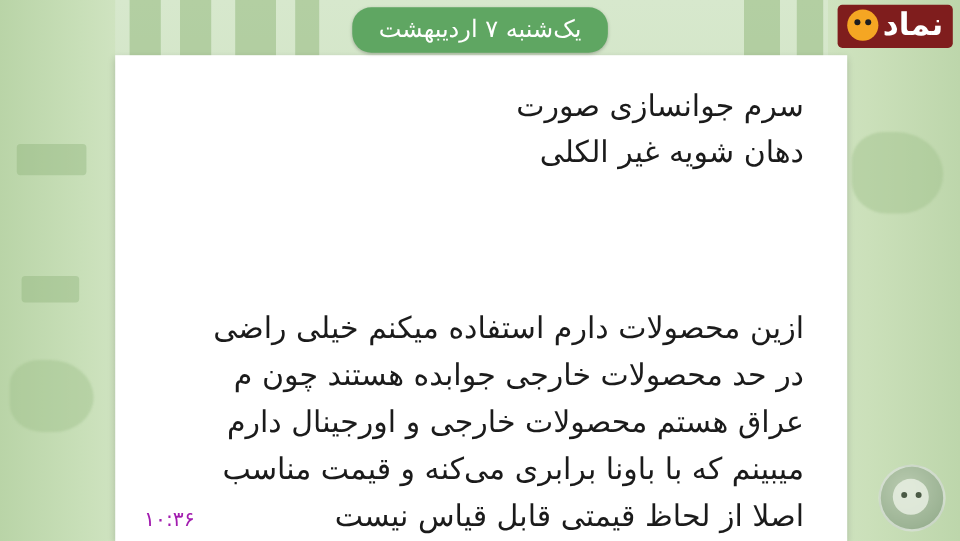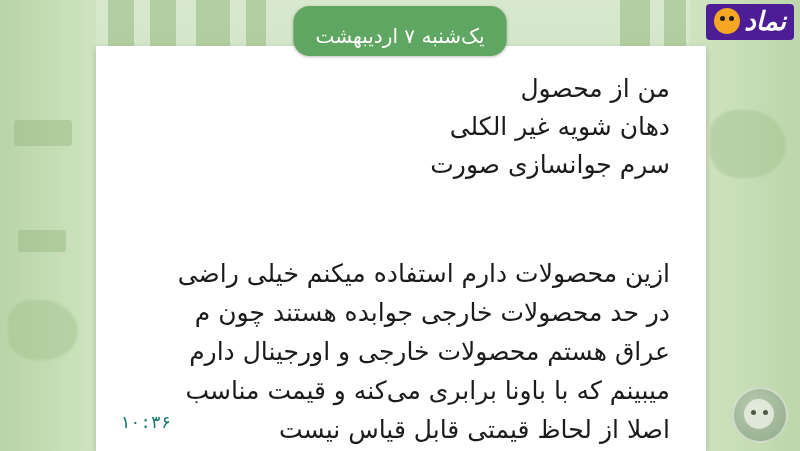--- a/index.html
+++ b/index.html
@@ -98,57 +98,55 @@
     position: absolute;
     top: 208px;
     left: 0;
     right: 0;
   }
 
   
   .timestamp {
     position: absolute;
     left: 24px;
-    bottom: 18px;
+    bottom: 8px;
     font-size: 17px;
-    color: #0f766e;
+    color: #a21caf;
     direction: ltr;
     letter-spacing: 0.5px;
-    font-family: Liberation Mono, monospace;
   }
 
   
   .date-pill {
     position: absolute;
     left: 50%;
     transform: translateX(-50%);
     top: 6px;
     background: #5fa662;
     color: #ffffff;
     font-size: 20px;
     line-height: 20px;
-    padding: 20px 22px 10px 22px;
+    padding: 8px 22px 10px 22px;
     border-radius: 16px;
     white-space: nowrap;
     box-shadow: 0 1px 3px rgba(0,0,0,0.25);
   }
 
   
   .watermark {
     position: absolute;
     top: 4px;
     right: 6px;
     display: flex;
     align-items: flex-end;
     gap: 4px;
-    background: #4c1d95;
+    background: #7f1d1d;
     padding: 4px 8px 6px 8px;
     border-radius: 4px;
     direction: rtl;
-    font-style: italic;
   }
   .wm-text {
     color: #ffffff;
     font-size: 26px;
     line-height: 26px;
     font-weight: bold;
     letter-spacing: 1px;
   }
   .wm-mark {
     width: 26px;
@@ -230,23 +228,22 @@
 
   <div class="hint-box" style="left:14px;top:120px;width:58px;height:26px;"></div>
   <div class="hint-box" style="left:18px;top:230px;width:48px;height:22px;"></div>
   <div class="bg-blotch" style="left:8px;top:300px;width:70px;height:60px;"></div>
   <div class="bg-blotch" style="right:14px;top:110px;width:76px;height:68px;"></div>
 
   <div class="card">
     <div class="card-inner">
 
       <div class="block-short">
-        <div class="msg-line">من از محصول</div>
+        <div class="msg-line">سرم جوانسازی صورت</div>
         <div class="msg-line">دهان شویه غیر الکلی</div>
-        <div class="msg-line">سرم جوانسازی صورت</div>
       </div>
 
       <div class="block-long">
         <div class="msg-overflow" style="top:0px;">ازین محصولات دارم استفاده میکنم خیلی راضی</div>
         <div class="msg-overflow" style="top:39px;">در حد محصولات خارجی جوابده هستند چون م</div>
         <div class="msg-overflow" style="top:78px;">عراق هستم محصولات خارجی و اورجینال دارم</div>
         <div class="msg-overflow" style="top:117px;">میبینم که با باونا برابری می‌کنه و قیمت مناسب</div>
         <div class="msg-overflow" style="top:156px;">اصلا از لحاظ قیمتی قابل قیاس نیست</div>
       </div>
 

